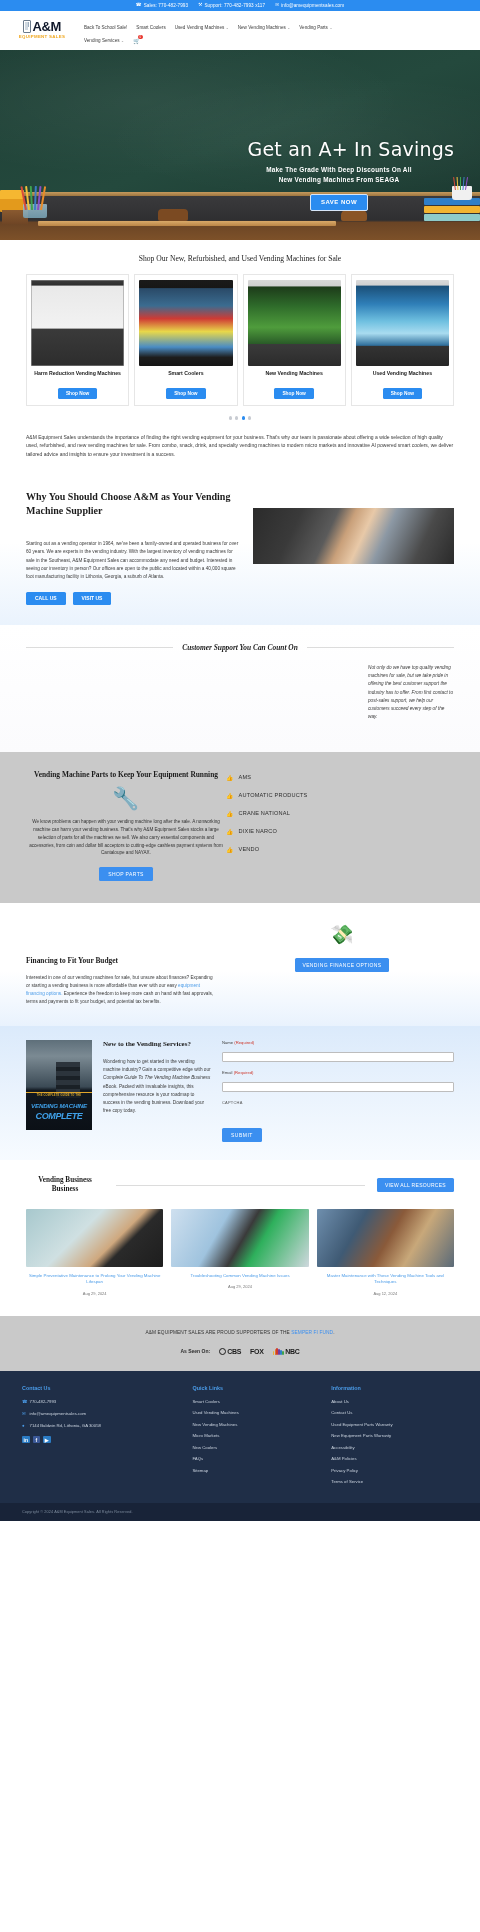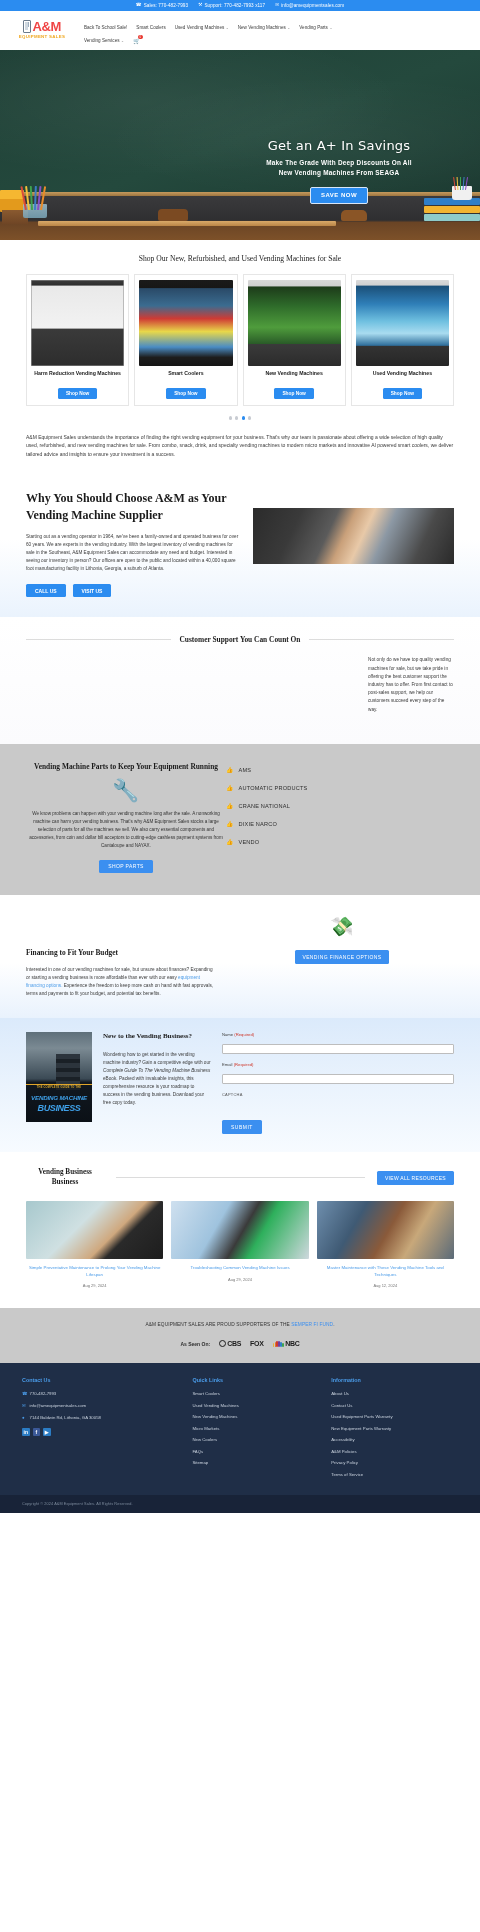--- a/index.html
+++ b/index.html
@@ -49,21 +49,21 @@
   .logo-mach::before {
     content:"";
     position: absolute; left: 1px; top: 1px;
     width: 3.4px; height: 8px; background: #cfd8e0;
   }
   .logo-mach::after {
     content:"";
     position: absolute; right: 1.1px; top: 1.4px;
     width: 1.4px; height: 5px; background: #9fb0c0;
   }
-  .logo-am { font-size: 13px; font-weight: 700; color: #ef4444; letter-spacing: -.4px; line-height: 1; }
+  .logo-am { font-size: 13px; font-weight: 700; color: #0f172a; letter-spacing: -.4px; line-height: 1; }
   .logo-sub {
     font-size: 4.4px; font-weight: 700; color: #f0a820;
     letter-spacing: .3px; margin-top: .5px;
   }
   .nav {
     flex: 1;
     display: flex;
     flex-wrap: wrap;
     align-content: flex-start;
     gap: 0 9px;
@@ -162,26 +162,27 @@
   .hero-content {
     position: absolute;
     right: 26px;
     top: 88px;
     width: 230px;
     text-align: center;
     color: #fff;
     z-index: 4;
   }
   .hero-h1 {
-    font-size: 13px;
+    font-size: 19px;
     font-weight: 400;
     font-family: "DejaVu Sans", sans-serif;
     letter-spacing: .2px;
     margin-bottom: 5px;
     text-shadow: 0 0 2px rgba(0,0,0,.3);
+    text-align: right;
   }
   .hero-h2 { font-size: 6.4px; font-weight: 700; letter-spacing: .25px; line-height: 1.55; }
   .btn-save {
     display:inline-block;
     margin-top: 9px;
     background: #2b8cf0;
     color: #fff;
     font-size: 6px;
     font-weight: 700;
     letter-spacing: .5px;
@@ -249,39 +250,40 @@
   
   .why {
     margin-top: 14px;
     background: linear-gradient(180deg,#ffffff 0%,#ffffff 44%,#eaf3fd 100%);
     padding: 12px 26px 20px;
     display: flex;
     gap: 12px;
   }
   .why-left { width: 215px; }
   .h-why {
-    font-size: 12px; font-weight: 700; color:#1b1b1b;
-    line-height: 1.35; margin-bottom: 10px;
+    font-size: 10px; font-weight: 700; color:#1b1b1b;
+    line-height: 1.35; margin-bottom: 23px;
   }
   .why-copy { font-size: 4.7px; line-height: 1.72; color:#3a3a3a; }
   .why-btns { display:flex; gap: 7px; margin-top: 11px; }
   .btn-out {
     background: #2b8cf0; color:#fff; font-size: 5px; font-weight:700;
     padding: 3.6px 9px; border-radius:1.5px;
   }
   .why-img {
     flex:1; height: 56px; margin-top: 18px;
     background:
       linear-gradient(115deg,#2b2b2b 0%,#3a3a3a 22%,#5b5b5b 38%,#c9a07a 46%,#e8c9a8 54%,#8c98a4 64%,#4a4a4a 82%,#2a2a2a 100%);
   }
 
   
   .support {
     padding: 18px 26px 26px;
     background: linear-gradient(180deg,#ffffff 0%,#fbfbfd 100%);
+    font-style: italic;
   }
   .h-divider { display:flex; align-items:center; gap:9px; margin-bottom: 12px; }
   .h-divider .line { flex:1; height:.7px; background:#dcdcdc; }
   .h-divider .txt { font-size: 7.4px; font-weight:700; color:#1b1b1b; white-space:nowrap; }
   .support-body { display:flex; gap: 14px; }
   .support-video { flex:1; height: 62px; }
   .support-copy { width: 86px; font-size: 4.7px; line-height:1.75; color:#3a3a3a; }
 
   
   .parts {
@@ -626,24 +628,24 @@
     <span class="btn-fin">VENDING FINANCE OPTIONS</span>
   </div>
 </div>
 
 <div class="ebook">
   <div class="ebook-cover">
     <div class="kp"></div>
     <div class="bar"></div>
     <div class="t1">THE COMPLETE GUIDE TO THE</div>
     <div class="t2">VENDING MACHINE</div>
-    <div class="t3">BUSINESS</div>
+    <div class="t3">COMPLETE</div>
   </div>
   <div class="ebook-mid">
-    <div class="h-ebook serif">New to the Vending Business?</div>
+    <div class="h-ebook serif">New to the Vending Services?</div>
     <div class="ebook-copy"><span>Wondering how to get started in the vending machine industry? Gain a competitive edge with our </span><em>Complete Guide To The Vending Machine Business</em><span> eBook. Packed with invaluable insights, this comprehensive resource is your roadmap to success in the vending business. Download your free copy today.</span></div>
   </div>
   <div class="ebook-form">
     <div class="fld-label">
       <span>Name</span>
       <span class="req">(Required)</span>
     </div>
     <input class="fld-input" type="text" value="" style="">
     <div class="fld-label">
       <span>Email</span>

